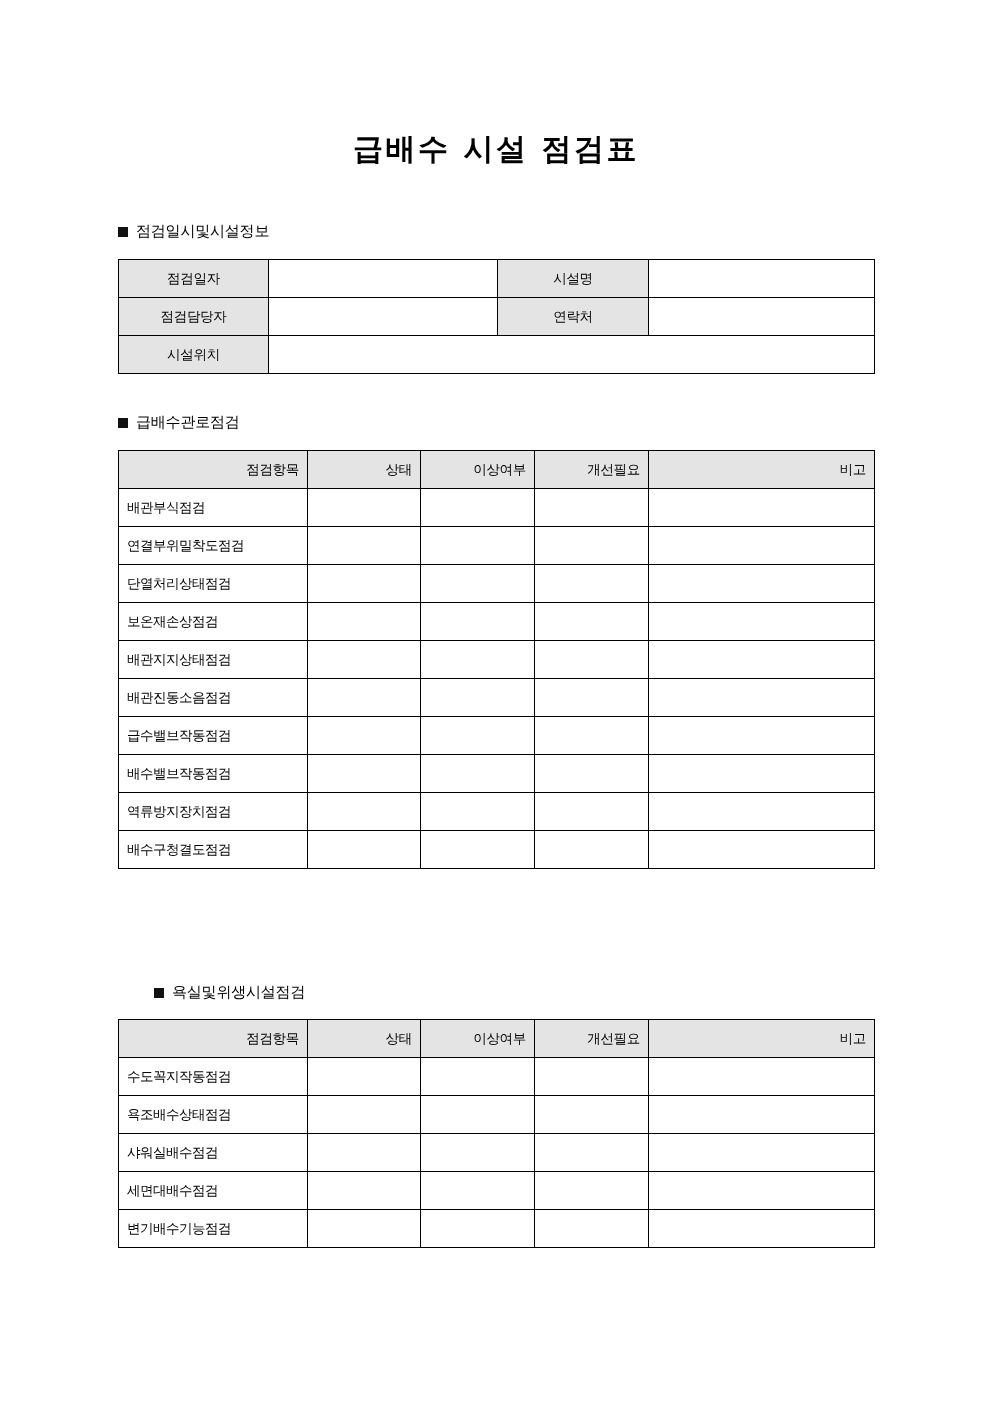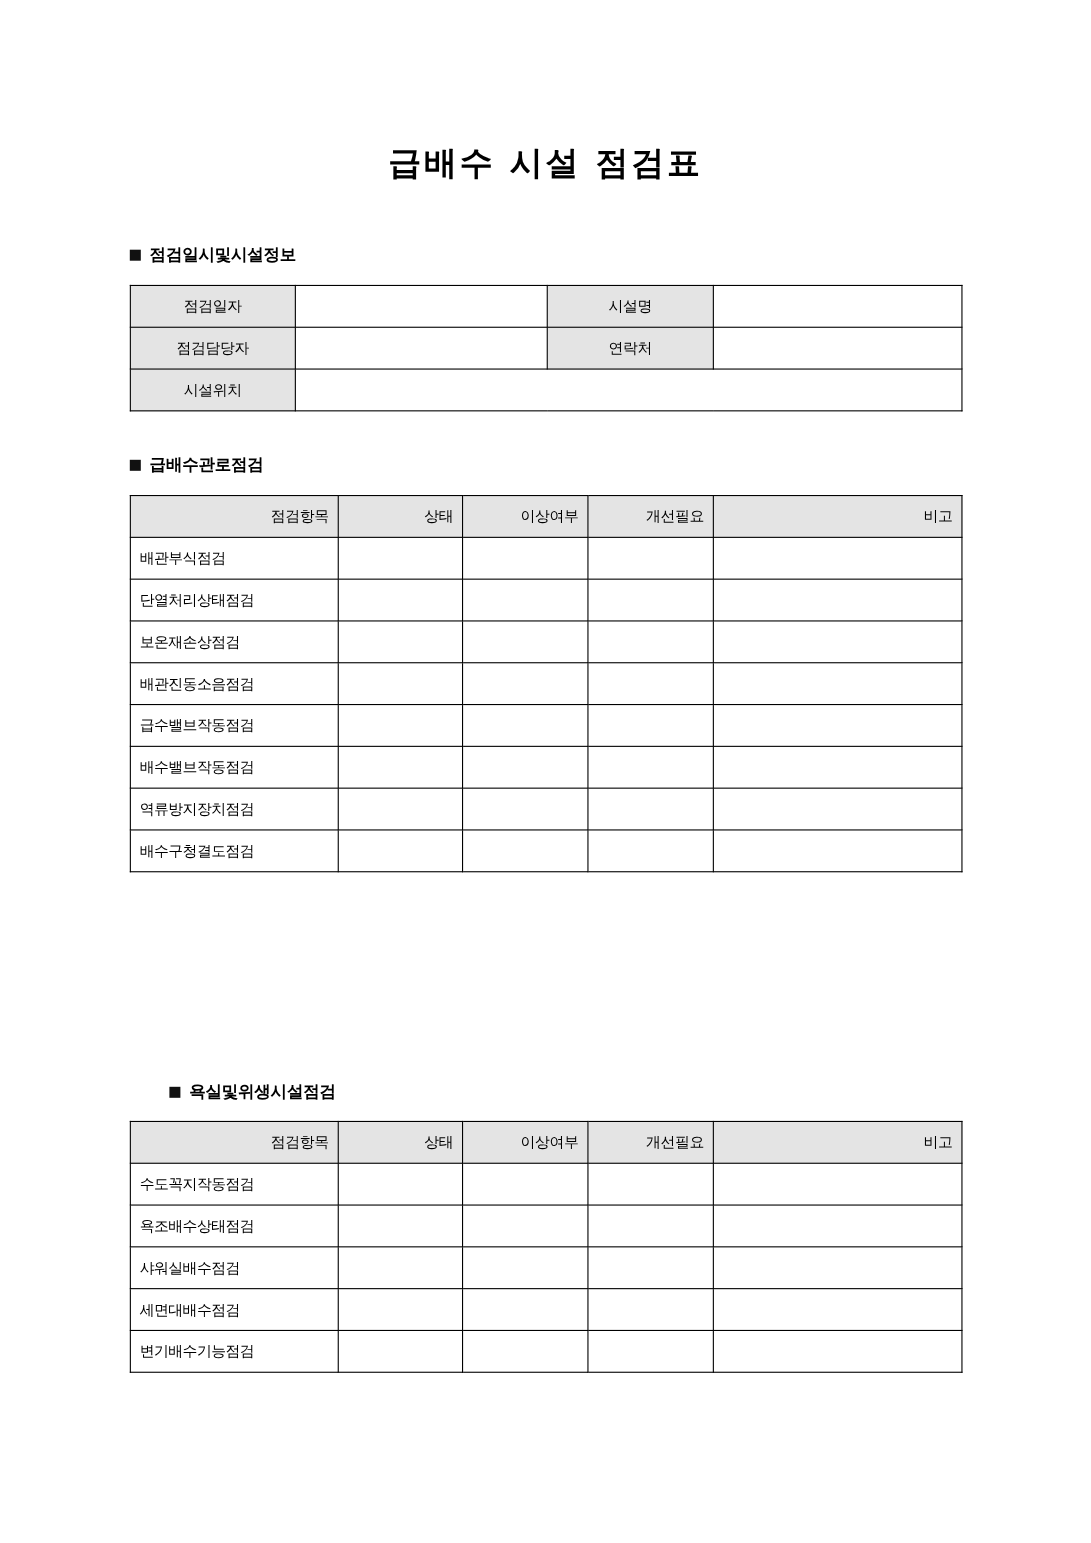--- a/index.html
+++ b/index.html
@@ -34,21 +34,21 @@
     font-weight: bold;
     letter-spacing: 2.5px;
     line-height: 1.2;
   }
 
   
   .section-head {
     position: absolute;
     left: 118px;
     font-size: 15px;
-    font-weight: bold;
+    font-weight: normal;
     letter-spacing: -0.2px;
     white-space: nowrap;
     display: flex;
     align-items: center;
   }
   .section-bullet {
     display: inline-block;
     width: 10px;
     height: 10px;
     background: #111111;
@@ -181,28 +181,42 @@
     </thead>
     <tbody id="pipe-body">
         <tr>
           <td class="item-cell">배관부식점검</td>
           <td class="blank-cell"></td>
           <td class="blank-cell"></td>
           <td class="blank-cell"></td>
           <td class="blank-cell"></td>
         </tr>
         <tr>
+          <td class="item-cell">연결부위밀착도점검</td>
+          <td class="blank-cell"></td>
+          <td class="blank-cell"></td>
+          <td class="blank-cell"></td>
+          <td class="blank-cell"></td>
+        </tr>
+        <tr>
           <td class="item-cell">단열처리상태점검</td>
           <td class="blank-cell"></td>
           <td class="blank-cell"></td>
           <td class="blank-cell"></td>
           <td class="blank-cell"></td>
         </tr>
         <tr>
           <td class="item-cell">보온재손상점검</td>
+          <td class="blank-cell"></td>
+          <td class="blank-cell"></td>
+          <td class="blank-cell"></td>
+          <td class="blank-cell"></td>
+        </tr>
+        <tr>
+          <td class="item-cell">배관지지상태점검</td>
           <td class="blank-cell"></td>
           <td class="blank-cell"></td>
           <td class="blank-cell"></td>
           <td class="blank-cell"></td>
         </tr>
         <tr>
           <td class="item-cell">배관진동소음점검</td>
           <td class="blank-cell"></td>
           <td class="blank-cell"></td>
           <td class="blank-cell"></td>

